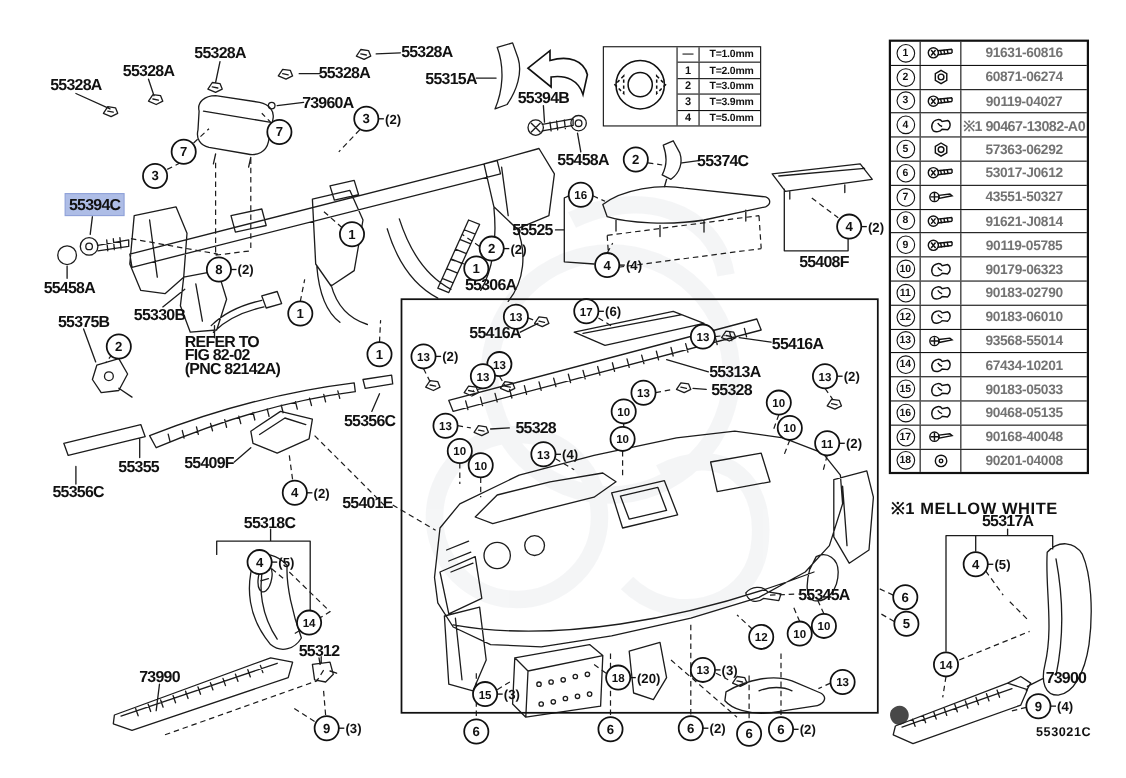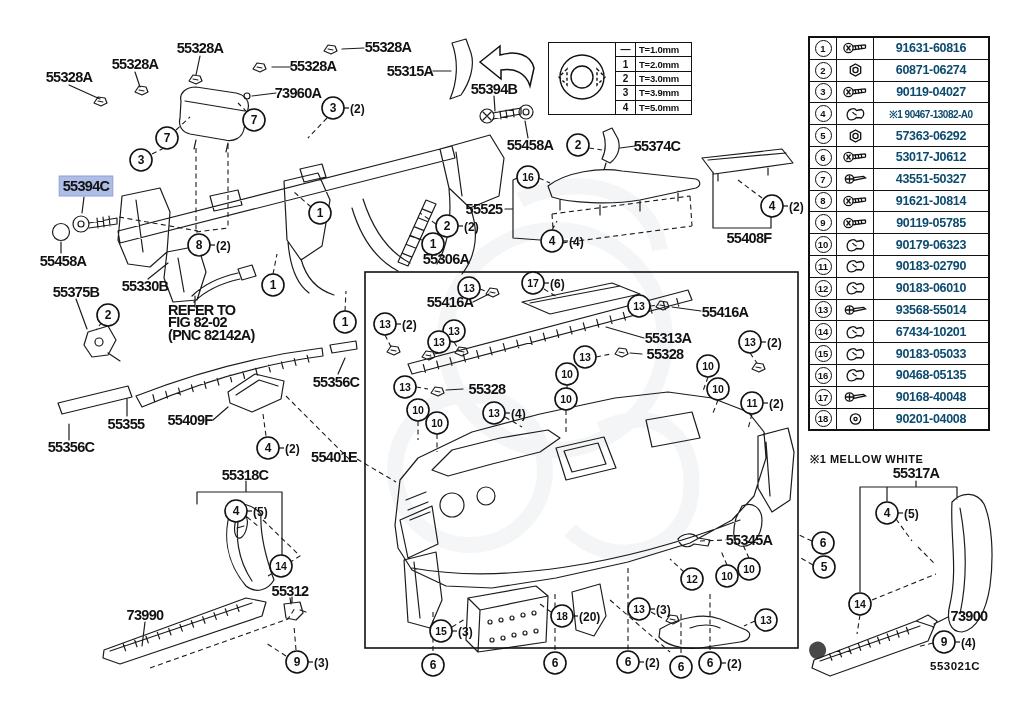--- a/index.html
+++ b/index.html
@@ -13,37 +13,37 @@
   #parts-table{position:absolute;left:808px;top:36px;width:178px;border:2px solid #111;background:#fff;}
   .t-row{display:grid;grid-template-columns:26px 38px 1fr;height:20.8px;border-top:1.5px solid #111;
          align-items:center;}
   .t-row:first-child{border-top:none;}
   .t-cell-num{display:flex;justify-content:center;align-items:center;height:100%;}
   .t-circ{width:15px;height:15px;border:1.5px solid #111;border-radius:50%;font-size:9.5px;
           font-weight:bold;display:flex;align-items:center;justify-content:center;color:#111;}
   .t-cell-icon{display:flex;justify-content:center;align-items:center;height:100%;
                border-left:1.5px solid #111;border-right:1.5px solid #111;}
   .t-cell-icon svg{stroke:#111;fill:none;stroke-width:1.3;}
-  .t-cell-pn{text-align:center;font-weight:bold;font-size:12.5px;letter-spacing:-0.3px;color:#0c4a6e;
+  .t-cell-pn{text-align:center;font-weight:bold;font-size:12.5px;letter-spacing:-0.3px;color:#737373;
              white-space:nowrap;}
-  .pn-small{font-size:10px;letter-spacing:-0.5px;}
+  .pn-small{font-size:13px;letter-spacing:-0.5px;}
   #legend{position:absolute;left:548px;top:42px;width:142px;height:71px;border:1.8px solid #111;
           display:flex;background:#fff;}
   .legend-pic{width:66px;border-right:1.8px solid #111;position:relative;}
   .legend-rows{flex:1;display:flex;flex-direction:column;}
   .l-row{flex:1;display:flex;border-top:1.2px solid #111;align-items:center;}
   .l-row:first-child{border-top:none;}
   .l-sym{width:19px;text-align:center;font-size:10px;font-weight:bold;border-right:1.2px solid #111;
          align-self:stretch;display:flex;align-items:center;justify-content:center;color:#111;}
-  .l-th{flex:1;text-align:left;padding-left:3px;font-size:9.5px;font-weight:bold;color:#111;
+  .l-th{flex:1;text-align:center;padding-left:3px;font-size:9.5px;font-weight:bold;color:#111;
         letter-spacing:-0.2px;}
-  #note{position:absolute;left:810px;top:451px;font-size:11px;font-weight:bold;color:#111;
+  #note{position:absolute;left:810px;top:451px;font-size:15px;font-weight:bold;color:#111;
         letter-spacing:0.5px;white-space:nowrap;}
   #figcode{position:absolute;left:930px;top:660px;width:62px;font-size:11.5px;font-weight:bold;
-           color:#111;letter-spacing:0.5px;}
+           color:#111;letter-spacing:0.5px;text-align:right;}
 </style>
 </head>
 <body>
 
 <div id="stage">
   <svg id="diagram" width="1024" height="707" viewBox="0 0 1024 707">
     <g id="watermark" stroke="#44506a" fill="none" stroke-width="16" opacity="0.05">
       <circle cx="555" cy="340" r="110"></circle>
       <circle cx="470" cy="470" r="75"></circle>
       <path d="M600,430 C660,400 700,440 690,500 C680,555 610,570 570,530"></path>

